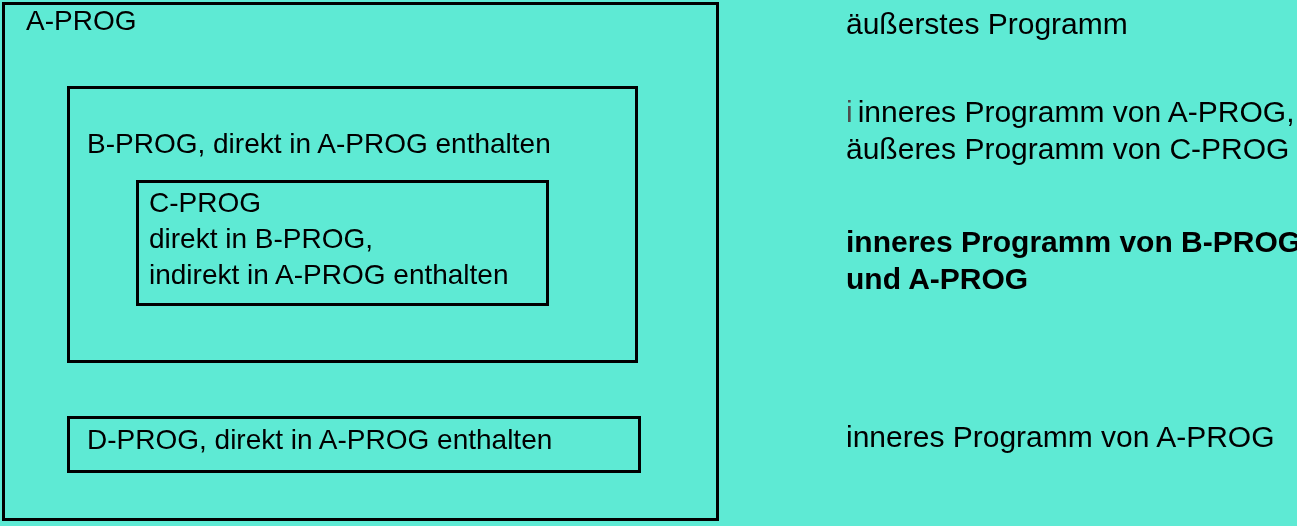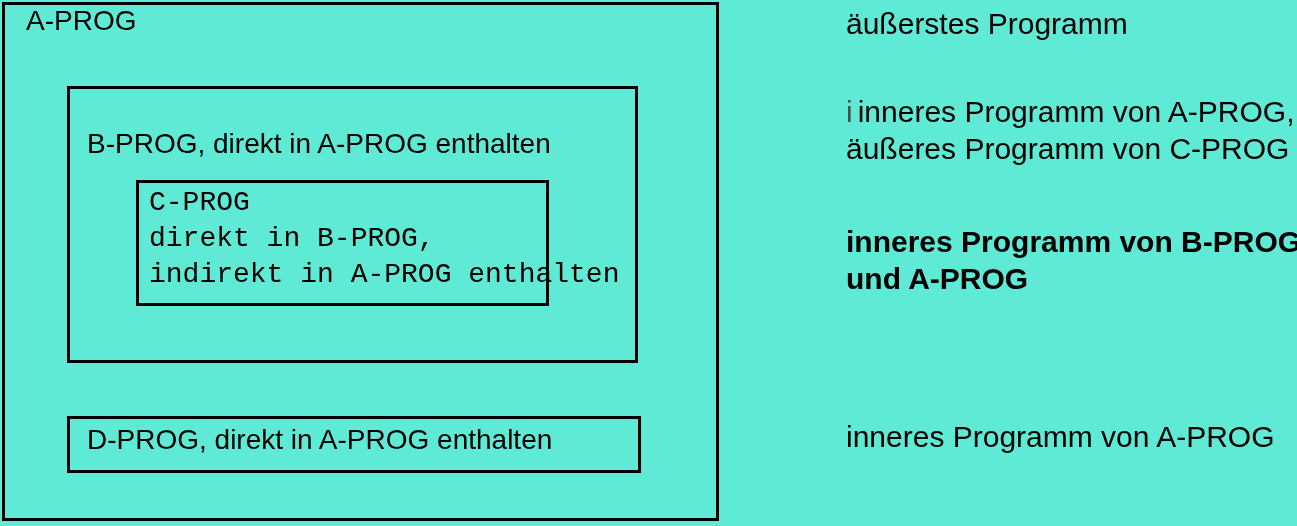--- a/index.html
+++ b/index.html
@@ -29,21 +29,21 @@
   #d-prog-box  { left: 67px;  top: 416px; width: 574px; height: 57px;  }
 
   .box-label {
     position: absolute;
     font-size: 28px;
     line-height: 36px;
     white-space: nowrap;
   }
   #a-prog-label { left: 26px;  top: 3px;   }
   #b-prog-label { left: 87px;  top: 93px; margin-top: 33px;  }
-  #c-prog-text  { left: 149px; top: 185px; font-family: Liberation Mono, monospace; }
+  #c-prog-text  { left: 149px; top: 185px; }
   #d-prog-label { left: 87px;  top: 422px; text-align: right; }
 
   .annotation {
     position: absolute;
     left: 846px;
     font-size: 30px;
     line-height: 37px;
     white-space: nowrap;
   }
   #annotation-outermost { top: 5px; text-align: right;   }

